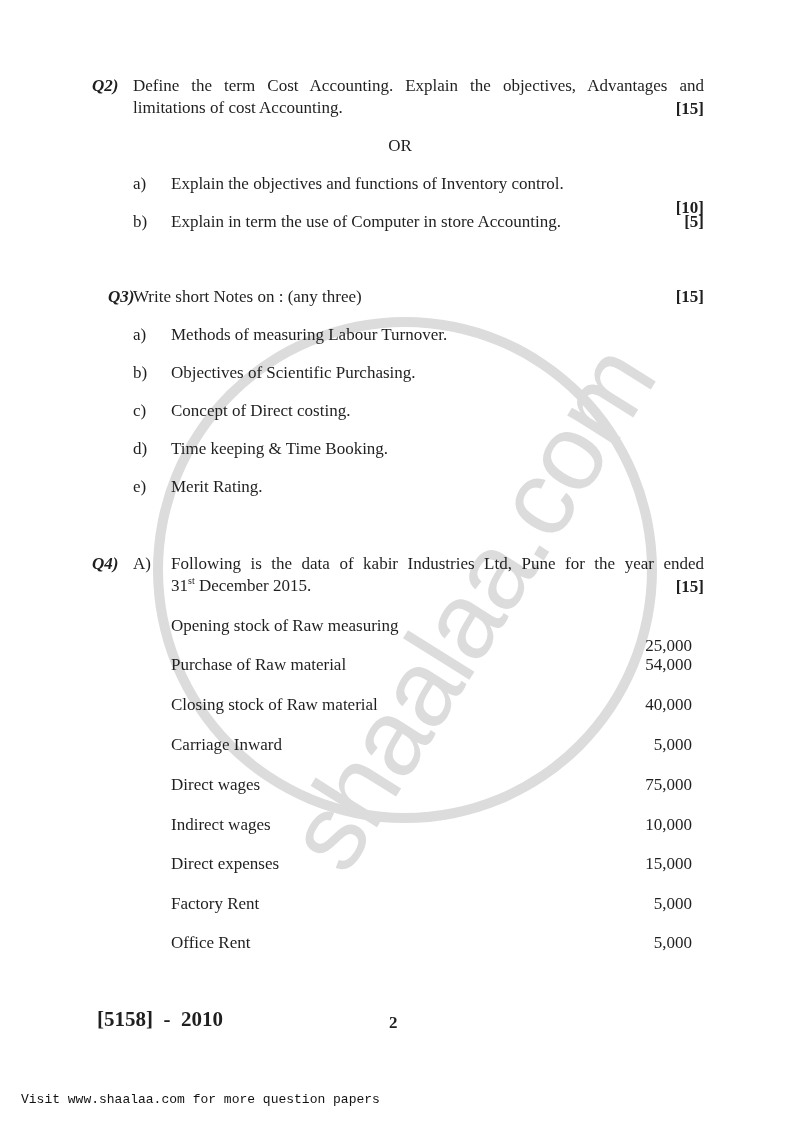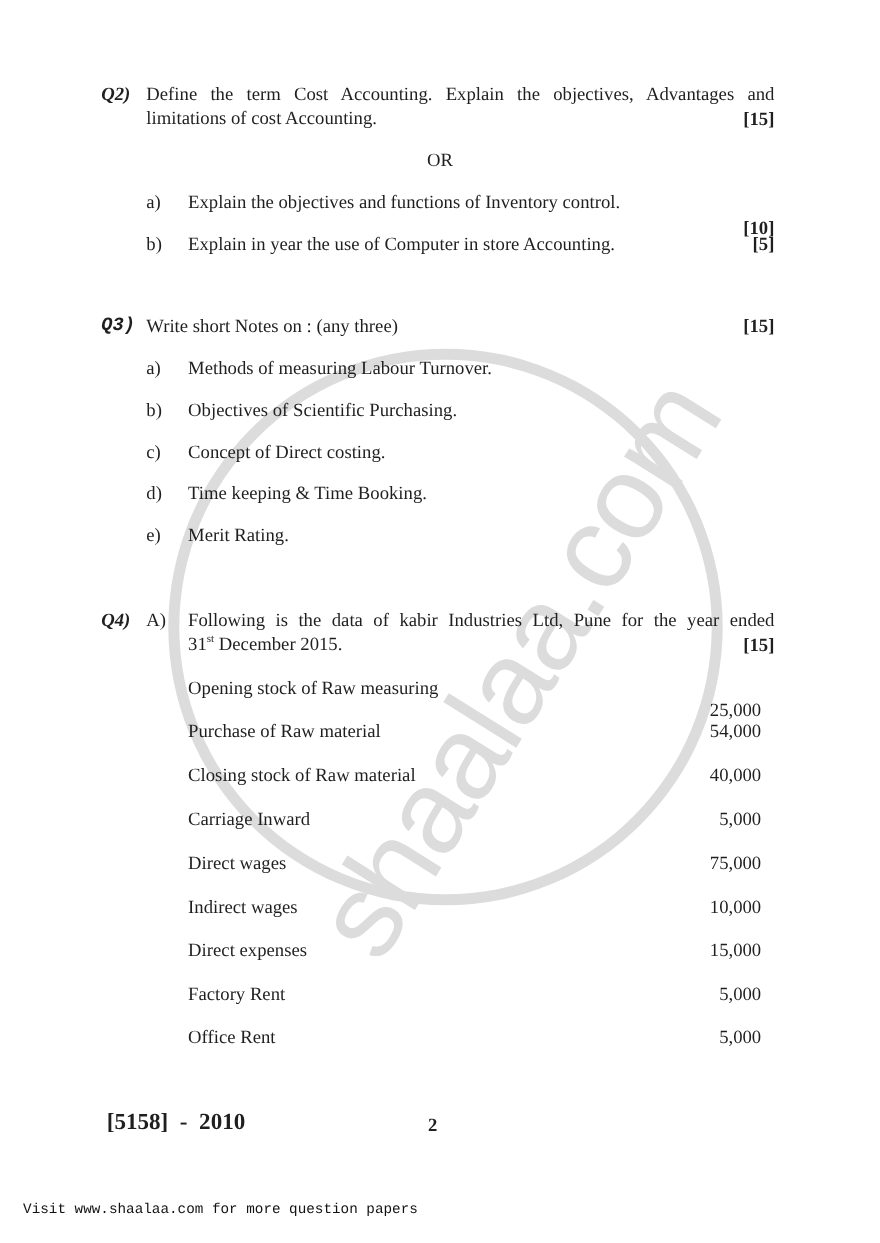--- a/index.html
+++ b/index.html
@@ -51,27 +51,27 @@
 
       <span class="abs center" style="left:360px; top:136px; width:80px;">OR</span>
 
       <div>
         <span class="abs" style="left:133px; top:174px;">a)</span>
         <span class="abs" style="left:171px; top:174px;">Explain the objectives and functions of Inventory control.</span>
         <span class="abs marks right" style="left:640px; top:174px; width:64px;margin-top:24px;">[10]</span>
       </div>
       <div>
         <span class="abs" style="left:133px; top:212px;">b)</span>
-        <span class="abs" style="left:171px; top:212px;">Explain in year the use of Computer in store Accounting.</span>
+        <span class="abs" style="left:171px; top:212px;">Explain in term the use of Computer in store Accounting.</span>
         <span class="abs marks right" style="left:640px; top:212px; width:64px;">[5]</span>
       </div>
     </div>
 
     <div>
-      <span class="abs qn" style="left:92px; top:287px;font-family:Liberation Mono, monospace;">Q3)</span>
+      <span class="abs qn" style="left:108px; top:287px;">Q3)</span>
       <span class="abs" style="left:133px; top:287px;">Write short Notes on : (any three)</span>
       <span class="abs marks right" style="left:640px; top:287px; width:64px;">[15]</span>
 
       <div>
         <span class="abs" style="left:133px; top:325px;">a)</span>
         <span class="abs" style="left:171px; top:325px;">Methods of measuring Labour Turnover.</span>
       </div>
       <div>
         <span class="abs" style="left:133px; top:363px;">b)</span>
         <span class="abs" style="left:171px; top:363px;">Objectives of Scientific Purchasing.</span>

